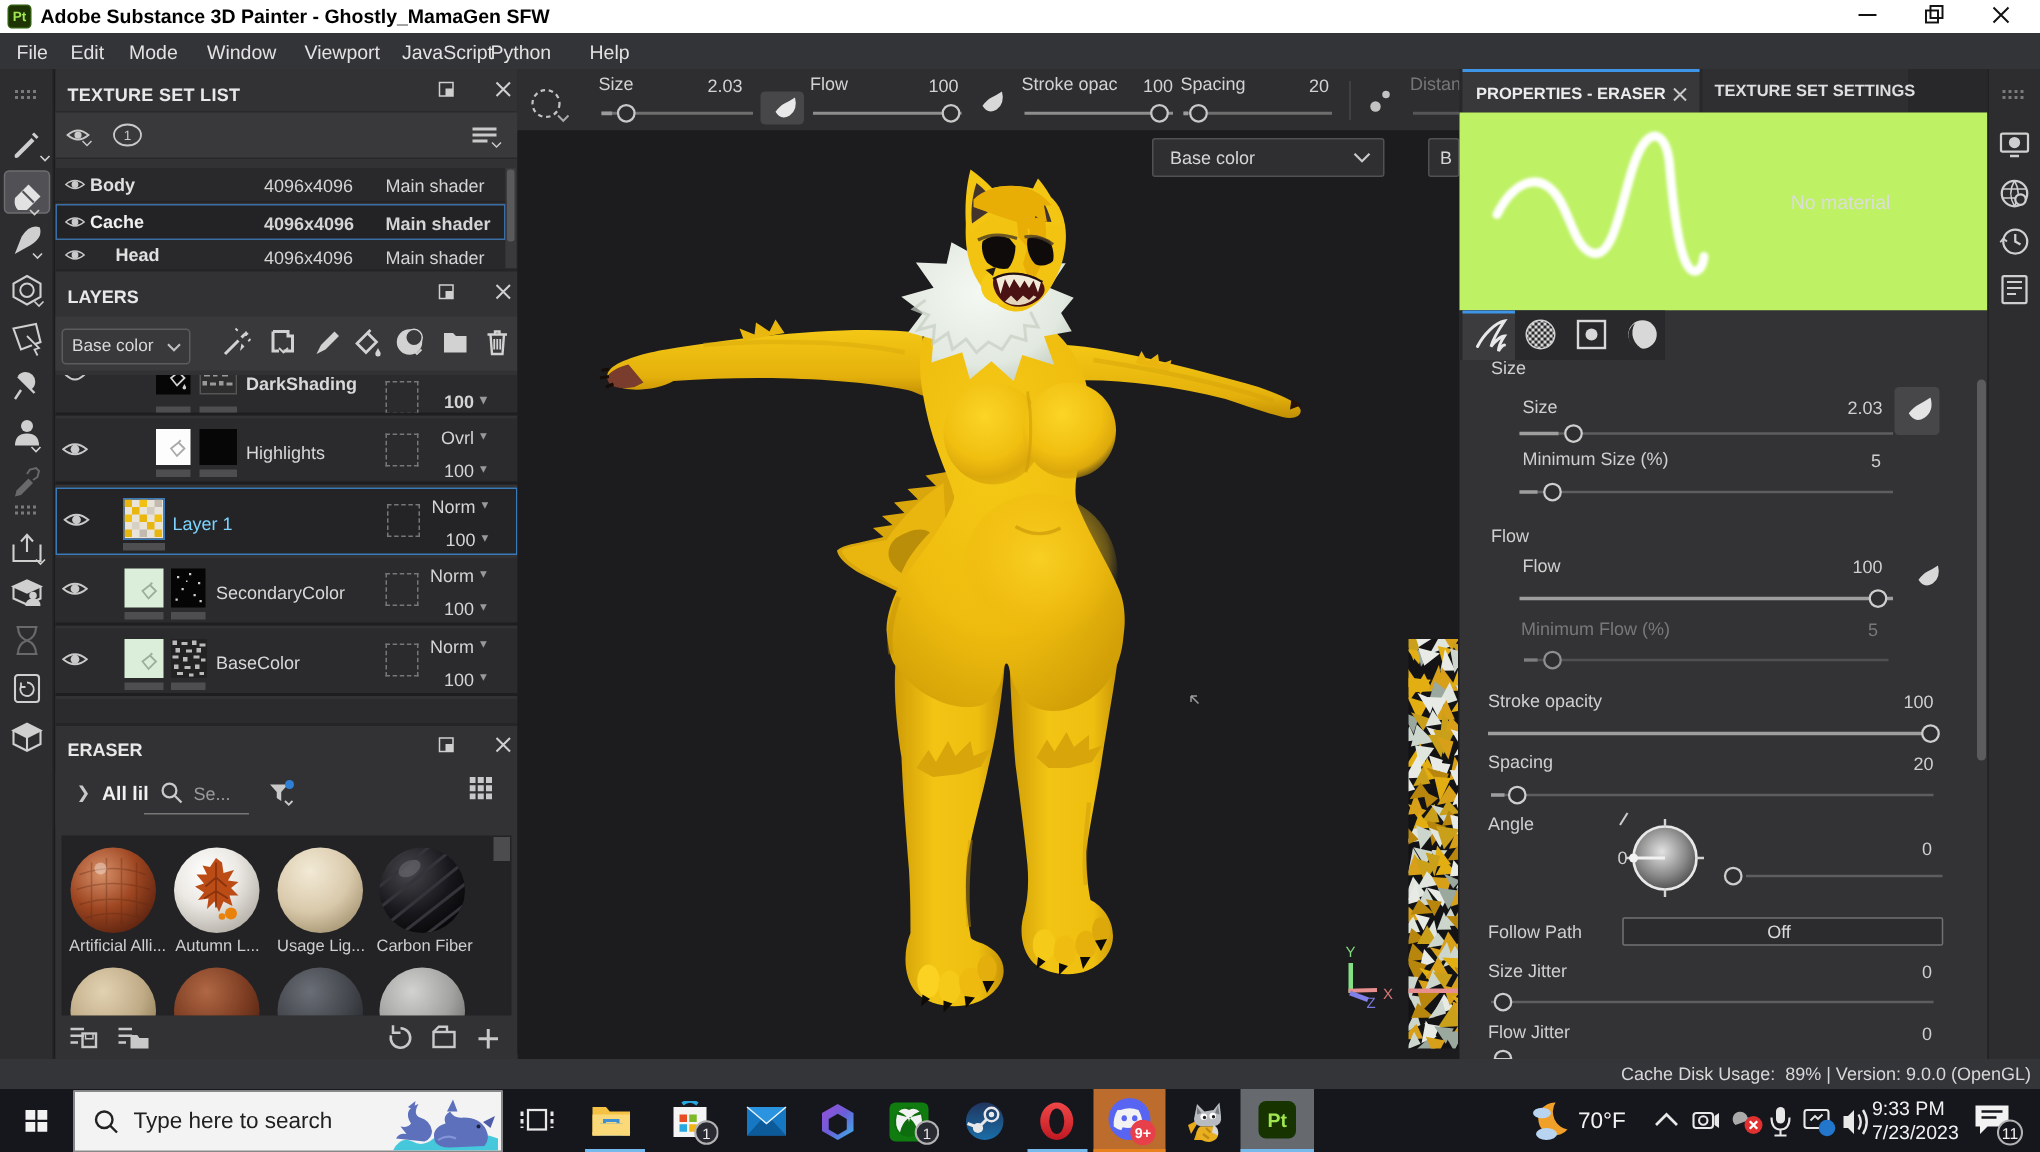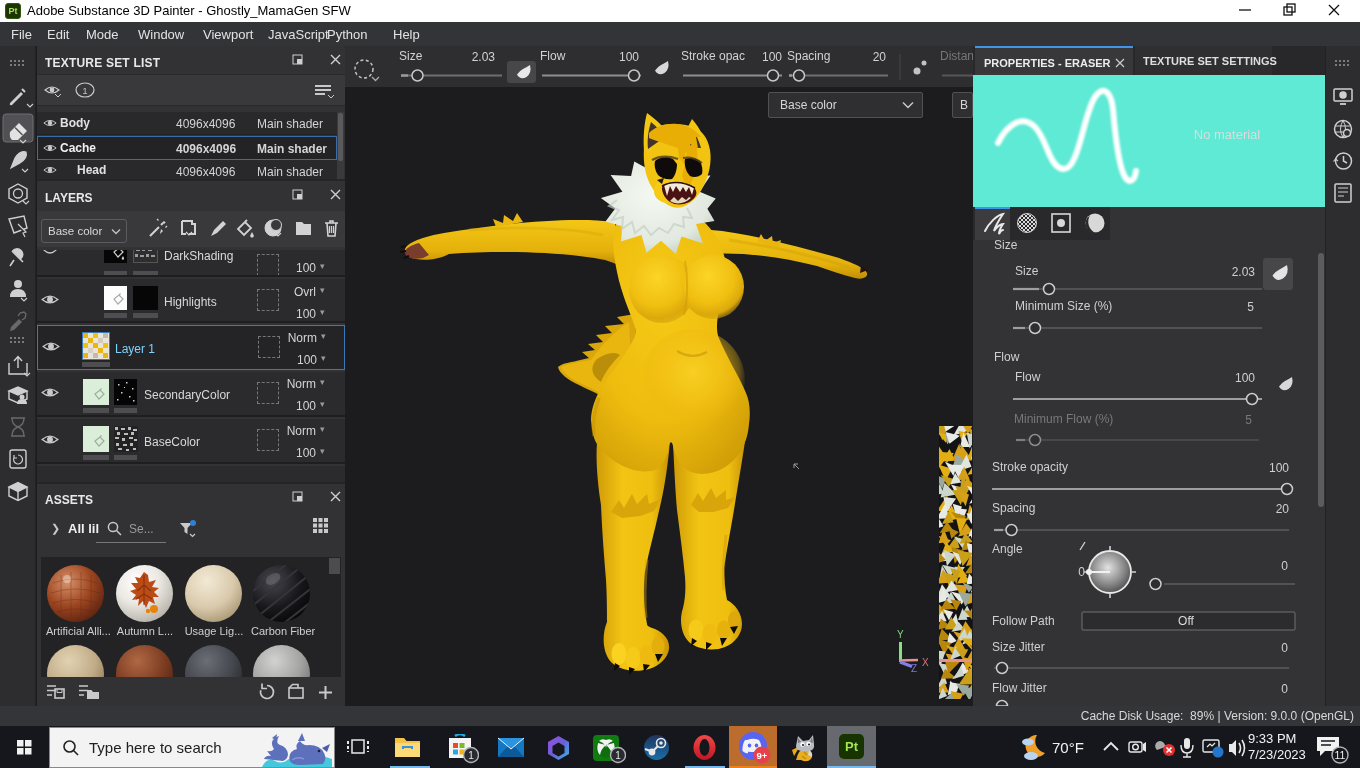--- a/index.html
+++ b/index.html
@@ -7,21 +7,21 @@
   .abs { position:absolute; }
   #root { position:relative; width:1360px; height:768px; }
   .txt { color:#d4d4d4; font-size:12px; white-space:nowrap; }
 </style>
 </head>
 <body>
 <div id="root">
 
   <div class="abs" style="left:0;top:0;width:1360px;height:22px;background:#ffffff;">
     <div class="abs" style="left:5px;top:3px;width:16px;height:16px;background:#1e3404;border:1px solid #2e5a10;border-radius:3px;color:#9fe64f;font-size:9px;font-weight:bold;text-align:center;line-height:14px;">Pt</div>
-    <div class="abs" style="left:27px;top:3px;color:#000;font-size:13px;">Adobe Substance 3D Painter - Ghostly_MamaGen SFW</div>
+    <div class="abs" style="left:27px;top:3px;color:#000;font-size:13px;font-weight:bold;">Adobe Substance 3D Painter - Ghostly_MamaGen SFW</div>
     <svg class="abs" style="left:1238px;top:0;" width="122" height="22" viewBox="0 0 122 22">
       <line x1="1" y1="10" x2="13" y2="10" stroke="#111" stroke-width="1.3"></line>
       <rect x="46" y="7" width="8" height="8" fill="none" stroke="#111" stroke-width="1.3"></rect>
       <rect x="49" y="4" width="8" height="8" fill="none" stroke="#111" stroke-width="1.3"></rect>
       <path d="M91 5 L101 15 M101 5 L91 15" stroke="#111" stroke-width="1.3"></path>
     </svg>
   </div>
 
   <div class="abs" style="left:0;top:22px;width:1360px;height:24px;background:#333438;color:#e2e2e2;font-size:13px;">
     <span class="abs" style="left:11px;top:5px;">File</span>
@@ -234,21 +234,21 @@
                 <path d="M3 5 h6 l2 2 h7 v11 h-15 z" fill="#d2d2d2" stroke="none"></path>
               </g>
             <g transform="translate(176,0)">
                 <path d="M4 6 h13 M9 6 v-2 h3 v2 M6 6 l1 13 h7 l1 -13" fill="none" stroke-width="1.6"></path>
                 <path d="M8.5 9 v7 M10.5 9 v7 M12.5 9 v7" stroke-width="1.2"></path>
               </g>
           </g>
         </svg>
       </div>
 
-      <div class="abs" style="left:0;top:69px;width:308px;height:26.5px;background:#2b2b2d;border-bottom:2px solid #1e1e20;overflow:hidden;">
+      <div class="abs" style="left:0;top:69px;width:308px;height:26.5px;background:#2b2b2d;border-bottom:2px solid #1e1e20;overflow:hidden;font-weight:bold;">
         <svg class="abs" style="left:4px;top:-2px;" width="18" height="10" viewBox="0 0 18 10">
             <path d="M2 1 Q9 9 16 1" fill="none" stroke="#c9c9c9" stroke-width="1.3"></path>
           </svg>
         <div class="abs" style="left:67px;top:-9px;width:23px;height:22px;background:#060606;"><svg width="23" height="22" viewBox="0 0 23 22">
               <path d="M10 11 l5 -4 l4 4 l-5 5 z M15 7 l1.5 -1.5" fill="none" stroke="#cfcfcf" stroke-width="1.2"></path>
               <path d="M19 15 l1 2 a1.2 1.2 0 1 1 -2.2 0 z" fill="#cfcfcf"></path>
             </svg></div>
         <div class="abs" style="left:96px;top:-9px;width:25px;height:22px;background:#2a2a2a;border:1px solid #555;">
           <svg width="23" height="20">
               <rect width="23" height="20" fill="#2e2e2e"></rect>
@@ -392,21 +392,21 @@
           <span class="abs" style="left:283px;top:5px;color:#999;font-size:9px;">▾</span>
         <span class="abs txt" style="left:253px;top:27px;width:26px;text-align:right;">100</span>
           <span class="abs" style="left:283px;top:27px;color:#999;font-size:9px;">▾</span>
         <div class="abs" style="left:46px;top:36px;width:26px;height:5px;background:#4e4e50;"></div>
         <div class="abs" style="left:77px;top:36px;width:23px;height:5px;background:#4e4e50;"></div>
       </div>
       <div class="abs" style="left:0;top:284.5px;width:308px;height:18px;background:#2b2b2d;"></div>
     </div>
 
     <div class="abs" style="left:0;top:436px;width:308px;height:224px;background:#323234;border-top:2px solid #252527;">
-      <div class="abs txt" style="left:8px;top:9px;font-weight:bold;color:#e8e8e8;">ASSETS</div>
+      <div class="abs txt" style="left:8px;top:9px;font-weight:bold;color:#e8e8e8;">ERASER</div>
       <svg class="abs" style="left:255px;top:6px;" width="50" height="14" viewBox="0 0 50 14">
         <rect x="1" y="2" width="9" height="9" fill="none" stroke="#cfcfcf"></rect>
           <rect x="5" y="6" width="5" height="5" fill="#cfcfcf"></rect>
         <path d="M39 2 L48 11 M48 2 L39 11" stroke="#cfcfcf" stroke-width="1.4" fill="none"></path>
       </svg>
 
       <div class="abs" style="left:0;top:30px;width:308px;height:37px;background:#323234;">
         <span class="abs" style="left:14px;top:8px;color:#c9c9c9;font-size:11px;">❯</span>
         <span class="abs txt" style="left:31px;top:7px;font-weight:bold;color:#f0f0f0;font-size:13px;">All li<span style="font-weight:bold;">l</span></span>
         <svg class="abs" style="left:69px;top:6px;" width="17" height="17" viewBox="0 0 17 17">
@@ -832,21 +832,21 @@
         <span class="abs" style="left:9px;top:9px;font-weight:bold;font-size:11px;color:#ececec;">PROPERTIES - ERASER</span>
         <svg class="abs" style="left:139px;top:9px;" width="12" height="12" viewBox="0 0 12 12">
             <path d="M2 2 L10 10 M10 2 L2 10" stroke="#c9c9c9" stroke-width="1.3"></path>
           </svg>
       </div>
       <div class="abs" style="left:162px;top:0;width:137px;height:29px;background:#2f2f32;">
         <span class="abs" style="left:8px;top:9px;font-weight:bold;font-size:11px;color:#dedede;white-space:nowrap;">TEXTURE SET SETTINGS</span>
       </div>
     </div>
 
-    <div class="abs" style="left:0;top:29px;width:352px;height:132px;background:#5eead4;">
+    <div class="abs" style="left:0;top:29px;width:352px;height:132px;background:#bef264;">
       <svg width="352" height="132" viewBox="0 0 352 132">
         <path d="M25 68 C35 48 50 40 62 52 C74 64 76 92 90 94 C106 96 110 40 122 22 C130 10 138 16 140 34 C142 58 146 92 152 102 C156 109 162 106 163 96" fill="none" stroke="#ffffff" stroke-width="6" stroke-linecap="round" style="filter:blur(1.1px);"></path>
         <text x="254" y="64" font-size="13" fill="#dcdcdc" text-anchor="middle">No material</text>
       </svg>
     </div>
 
     <div class="abs" style="left:0;top:161px;width:352px;height:33px;background:#333336;">
       <div class="abs" style="left:0;top:0;width:137px;height:33px;background:#29292c;"></div>
       <div class="abs" style="left:2px;top:0;width:35px;height:33px;background:#3c3c3f;border-top:2px solid #3f96e8;"></div>
       <svg class="abs" style="left:0;top:0;" width="140" height="33" viewBox="0 0 140 33">

